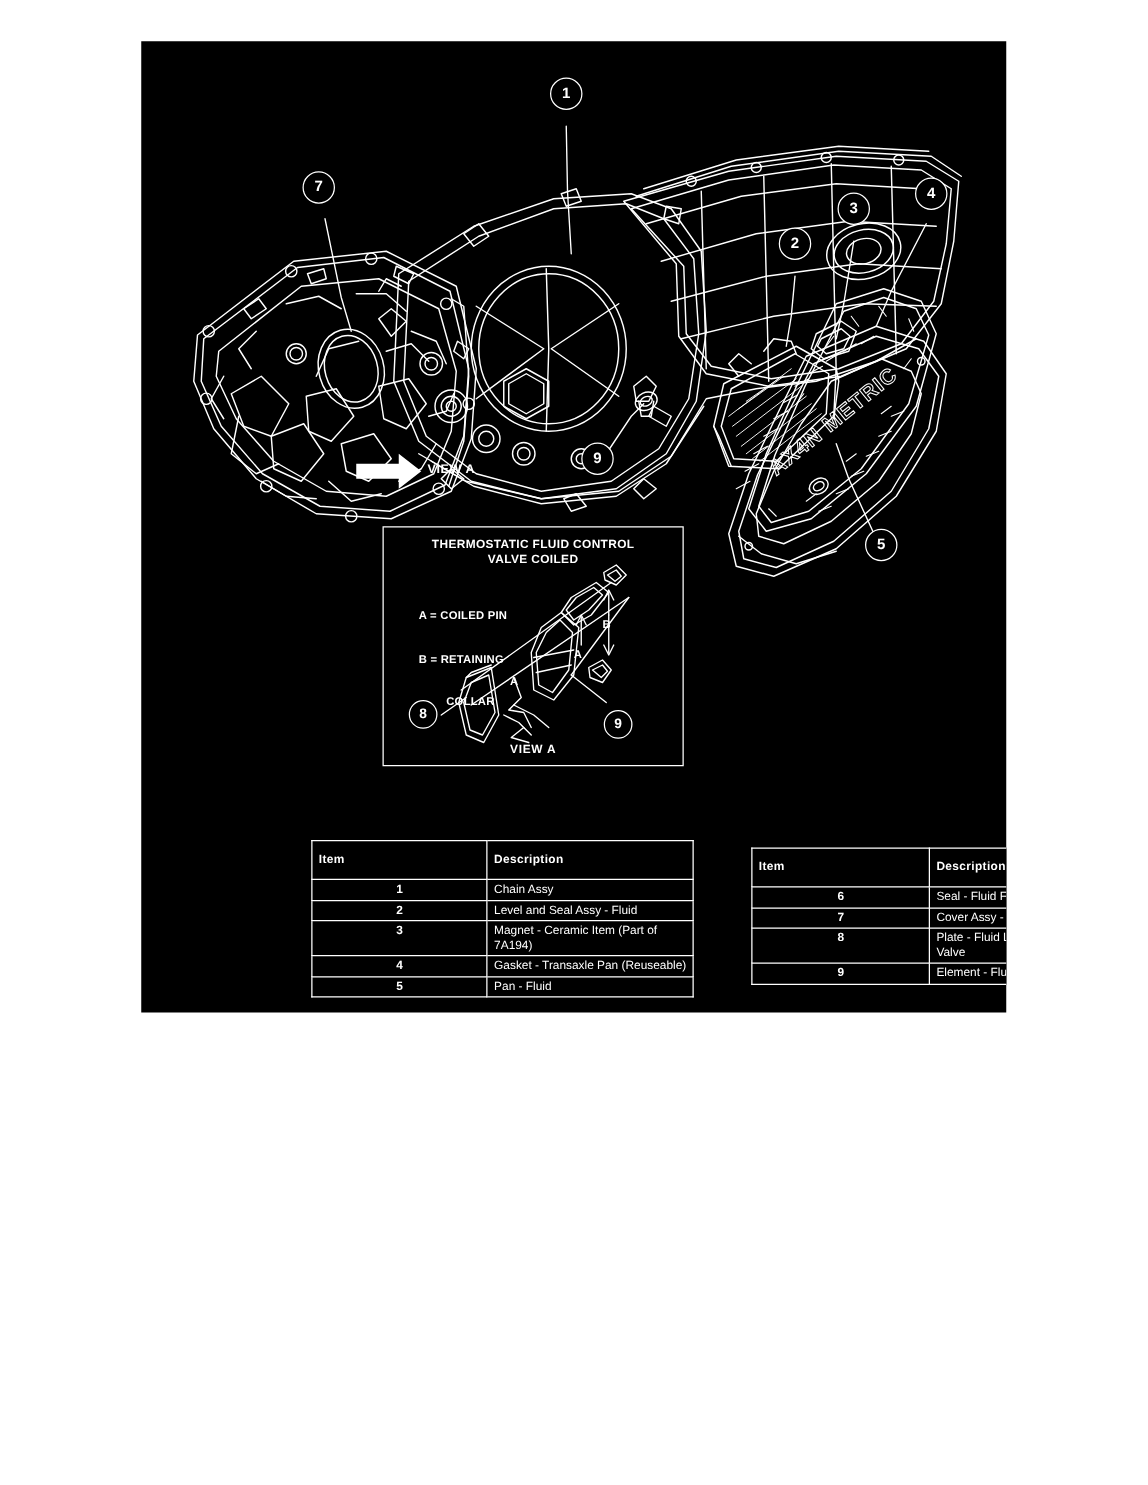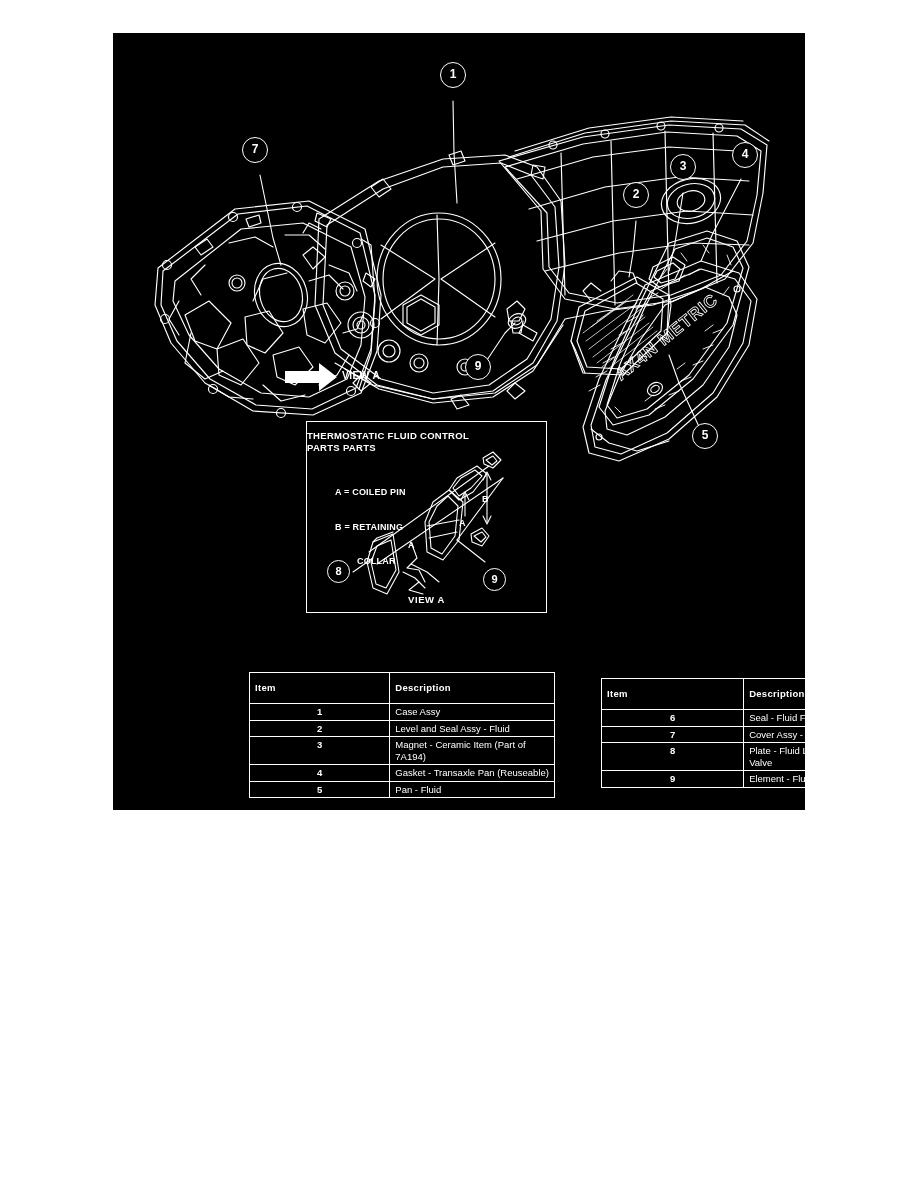--- a/index.html
+++ b/index.html
@@ -82,21 +82,21 @@
     background: #000000;
     border: 1.5px solid #ffffff;
     box-sizing: border-box;
     z-index: 7;
     overflow: hidden;
   }
   #inset-title {
     position: absolute;
     left: 0; top: 8px;
     width: 100%;
-    text-align: left;
+    text-align: center;
     color: #ffffff;
     font-size: 9.5px;
     font-weight: bold;
     line-height: 12px;
     letter-spacing: 0.3px;
     font-family: "Liberation Sans", sans-serif;
   }
   #inset-legend {
     position: absolute;
     left: 28px;
@@ -425,21 +425,21 @@
     <div class="callout" style="left:619px;  top:109px;">4</div>
     <div class="callout" style="left:557px;  top:121px;">3</div>
     <div class="callout" style="left:510px;  top:149px;">2</div>
     <div class="callout" style="left:352px;  top:321px;">9</div>
     <div class="callout" style="left:579px;  top:390px;">5</div>
 
     <div id="inset">
 
       <div id="inset-title">
         <div>THERMOSTATIC FLUID CONTROL</div>
-        <div>PARTS PARTS</div>
+        <div>VALVE COILED</div>
       </div>
 
       <div id="inset-legend">
         <div>A = COILED PIN</div>
         <div>B = RETAINING</div>
         <div style="padding-left:22px;">COLLAR</div>
       </div>
 
       <svg viewBox="0 0 241 192" style="position:absolute;left:0;top:0;width:241px;height:192px;">
         <g fill="none" stroke="#ffffff" stroke-width="1.1" stroke-linejoin="round" stroke-linecap="round">
@@ -501,21 +501,21 @@
         </colgroup>
       <thead>
         <tr>
           <th>Item</th>
           <th>Description</th>
         </tr>
       </thead>
       <tbody>
         <tr>
           <td class="item-cell">1</td>
-          <td>Case Assy</td>
+          <td>Chain Assy</td>
         </tr>
         <tr>
           <td class="item-cell">2</td>
           <td>Level and Seal Assy - Fluid</td>
         </tr>
         <tr>
           <td class="item-cell">3</td>
           <td>Magnet - Ceramic Item (Part of 7A194)</td>
         </tr>
         <tr>

